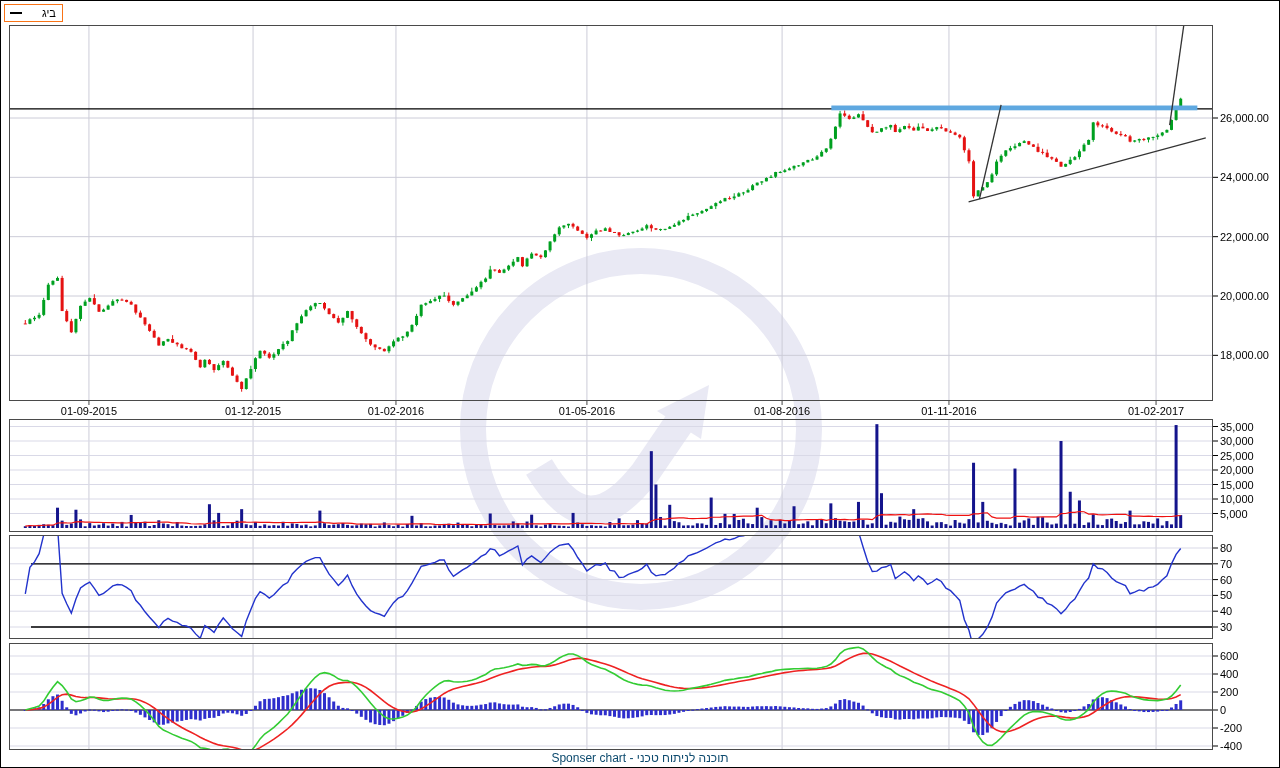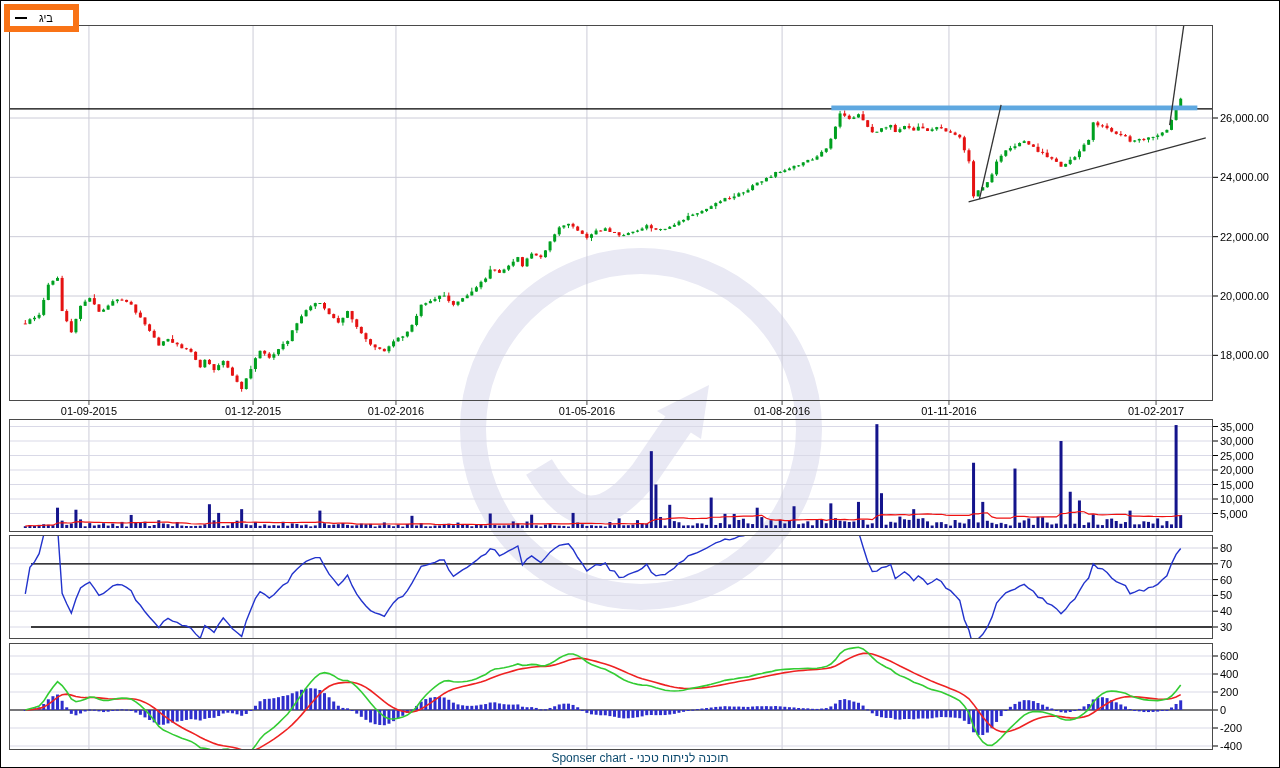--- a/index.html
+++ b/index.html
@@ -3,22 +3,22 @@
 <meta charset="utf-8">
 <style>
   html,body{margin:0;padding:0;background:#fff;}
   #stage{
     position:relative;width:1280px;height:768px;background:#fff;
     font-family:"Liberation Sans",sans-serif;overflow:hidden;
     box-sizing:border-box;border:1px solid #000;
   }
   #chart-canvas{position:absolute;left:0;top:0;}
   .legend-box{
-    position:absolute;left:3px;top:3px;height:16px;padding:0 20px 0 5px;
-    border:6px solid #f97316;background:#fff;display:flex;align-items:center;gap:12px;
+    position:absolute;left:3px;top:3px;height:16px;padding:0 6px 0 5px;
+    border:1px solid #f97316;background:#fff;display:flex;align-items:center;gap:20px;
     font-size:11px;color:#000;line-height:14px;
   }
   .legend-line{display:inline-block;width:12px;height:0;border-top:2px solid #000;}
   .footer-bar{
     position:absolute;left:0;right:0;top:750px;height:16px;
     text-align:center;font-size:12px;color:#0c4a6e;
   }
 </style>
 </head>
 <body>

